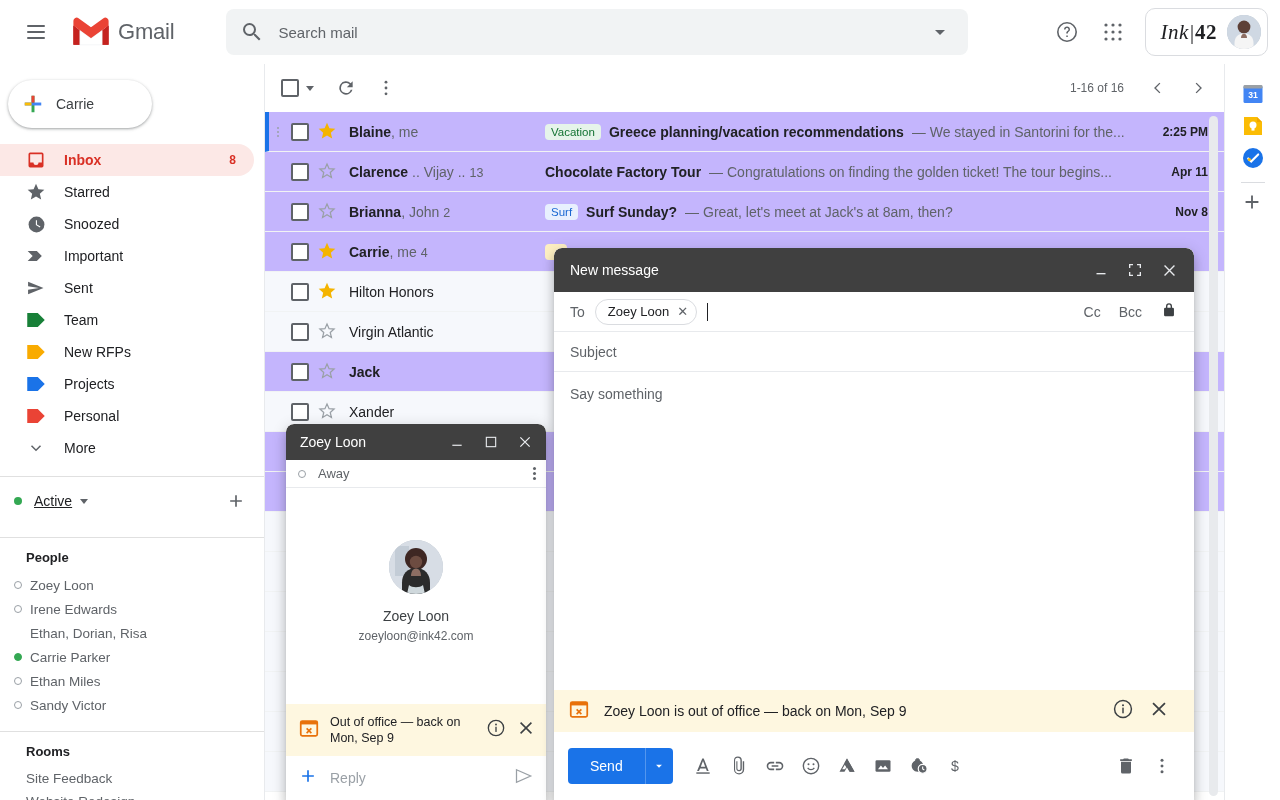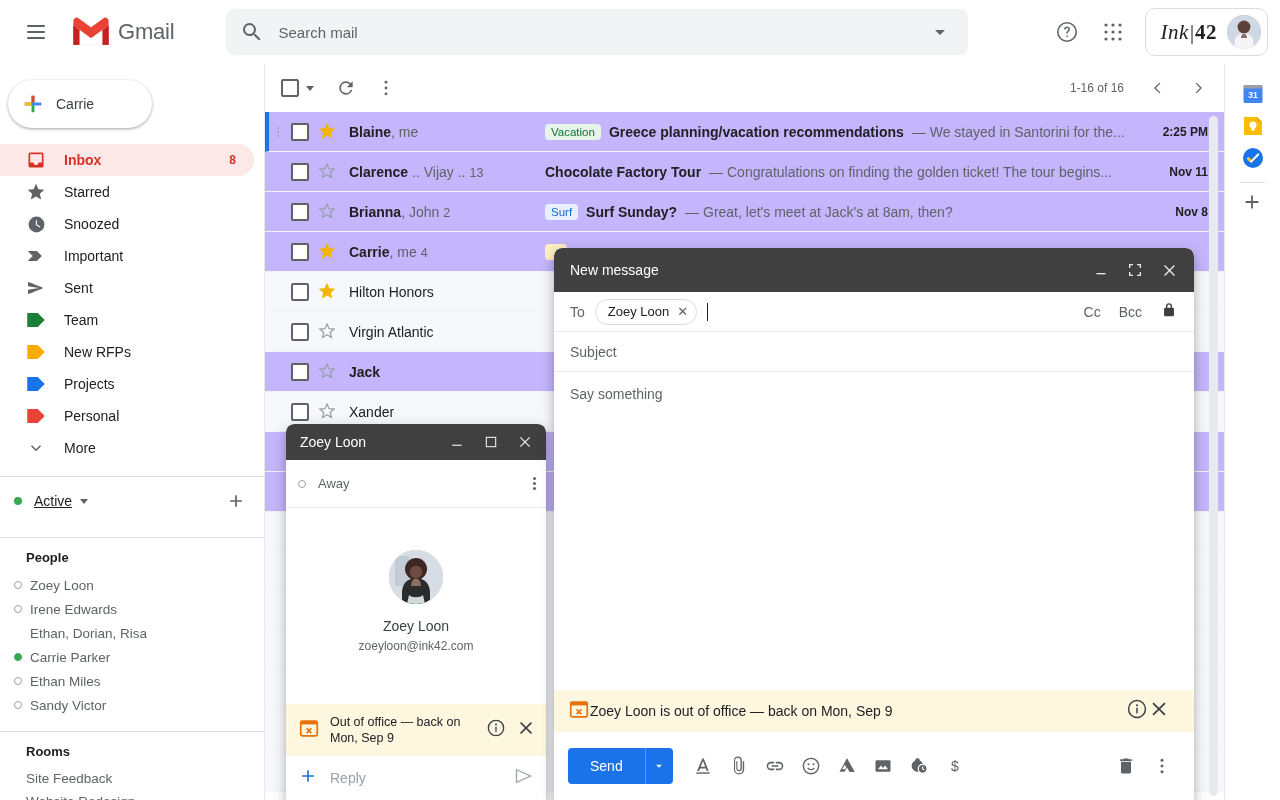--- a/index.html
+++ b/index.html
@@ -201,21 +201,21 @@
     font-size: 13px; color: #202124; background: #fff; cursor: pointer;
   }
   .recip-x { color: #5f6368; font-size: 13px; }
   .caret-bar { width: 1px; height: 18px; background: #202124; margin-left: 10px; }
   .cc-bcc { margin-left: auto; display: flex; align-items: center; gap: 18px; }
   .cc-bcc span { font-size: 14px; color: #5f6368; cursor: pointer; }
   .subject-row { display:flex; align-items:center; height: 40px; padding: 0 16px; border-bottom: 1px solid #e8eaed;}
   .subject-ph { font-size: 14px; color: #5f6368; }
   .body-area { flex: 1; padding: 14px 16px; font-size: 14px; color: #5f6368; }
   .ooo-banner {
-    background: #fef7e0; height: 42px; display: flex; align-items: center; padding: 0 24px 0 14px; 
+    background: #fef7e0; height: 42px; display: flex; align-items: center; padding: 0 24px 0 14px; gap: 14px;
   }
   .ooo-text { font-size: 14px; color: #202124; flex: 1; }
   .compose-toolbar { height: 68px; display: flex; align-items: center; padding: 0 14px; gap: 0; }
   .send-btn {
     background: #1a73e8; color: #fff; height: 36px; border-radius: 4px 0 0 4px;
     display: flex; align-items: center; padding: 0 22px; font-size: 14px; font-weight: 500; cursor: pointer;
   }
   .send-caret {
     background: #1a73e8; height: 36px; width: 28px; border-radius: 0 4px 4px 0; cursor: pointer;
     display: flex; align-items: center; justify-content: center; border-left: 1px solid rgba(255,255,255,.25);
@@ -230,21 +230,21 @@
     background: #fff; border-radius: 8px 8px 0 0;
     box-shadow: 0 8px 10px 1px rgba(0,0,0,.14), 0 3px 14px 2px rgba(0,0,0,.12), 0 5px 5px -3px rgba(0,0,0,.2);
     display: flex; flex-direction: column; overflow: hidden;
   }
   .chat-head {
     height: 36px; background: #404040; color: #fff; display: flex; align-items: center;
     padding: 0 6px 0 14px; border-radius: 8px 8px 0 0;
   }
   .chat-title { font-size: 14px; font-weight: 500; }
   .chat-status-bar {
-    height: 48px; display: flex; align-items: center; padding: 0 10px 0 12px;
+    height: 28px; display: flex; align-items: center; padding: 0 10px 0 12px;
     border-bottom: 1px solid #e8eaed; gap: 12px;
   }
   .chat-status-txt { font-size: 13px; color: #5f6368; flex: 1; }
   .chat-body { flex: 1; display: flex; flex-direction: column; align-items: center; justify-content: center; padding-bottom: 10px;}
   .chat-avatar {
     width: 54px; height: 54px; border-radius: 50%; overflow: hidden; background: #b9c2cc; margin-bottom: 14px;
   }
   .chat-person-name { font-size: 14px; color: #3c4043; }
   .chat-person-email { font-size: 12px; color: #5f6368; margin-top: 5px; }
   .chat-ooo { background: #fef7e0; min-height: 52px; display: flex; align-items: center; padding: 0 10px 0 12px; gap: 10px;}
@@ -540,21 +540,21 @@
         <span class="star">
           <svg width="20" height="20" viewBox="0 0 24 24">
               <path fill="none" stroke="#9aa0a6" stroke-width="1.5" d="M12 3.6l2.5 5.6 6 .5-4.6 4.1 1.4 6-5.3-3.2-5.3 3.2 1.4-6L3.5 9.7l6-.5z"></path>
             </svg>
         </span>
         <span class="sender"><span class="b">Clarence</span><span class="n"> .. Vijay ..</span><span class="cnt">13</span></span>
         <span class="subjcell">
           <span class="subj">Chocolate Factory Tour</span>
           <span class="snip">— Congratulations on finding the golden ticket! The tour begins...</span>
         </span>
-        <span class="date">Nov 11</span>
+        <span class="date">Apr 11</span>
       </div>
 
       <div class="row">
         <span class="grip"></span>
         <span class="row-cb"></span>
         <span class="star">
           <svg width="20" height="20" viewBox="0 0 24 24">
               <path fill="none" stroke="#9aa0a6" stroke-width="1.5" d="M12 3.6l2.5 5.6 6 .5-4.6 4.1 1.4 6-5.3-3.2-5.3 3.2 1.4-6L3.5 9.7l6-.5z"></path>
             </svg>
         </span>

